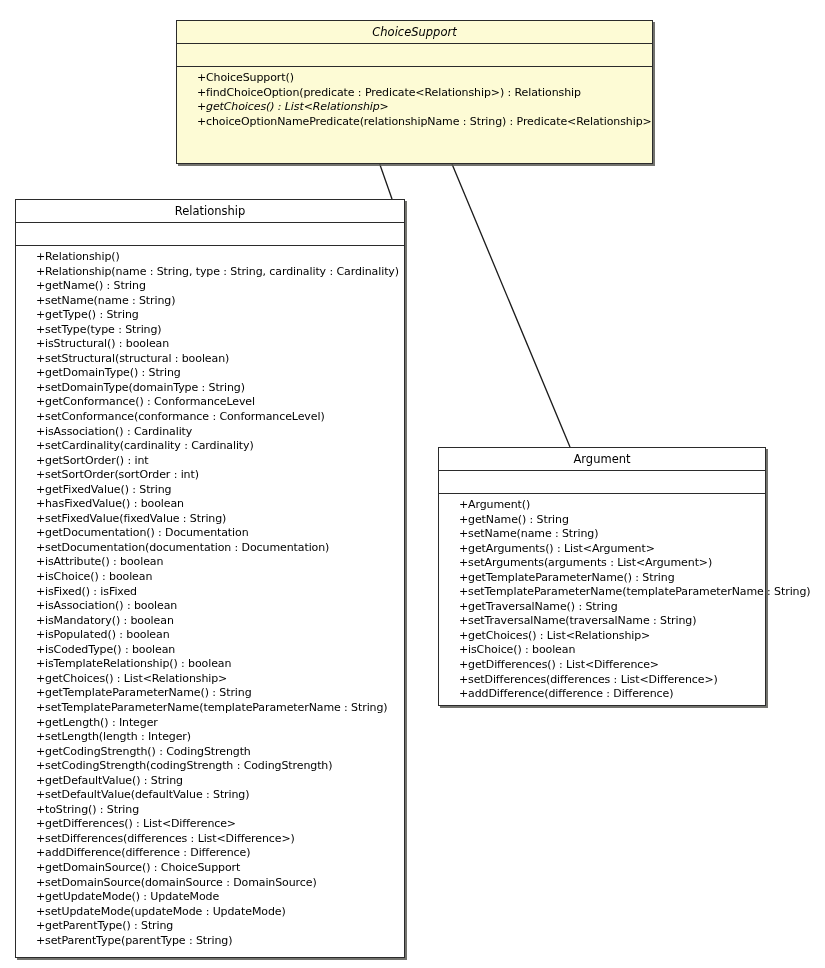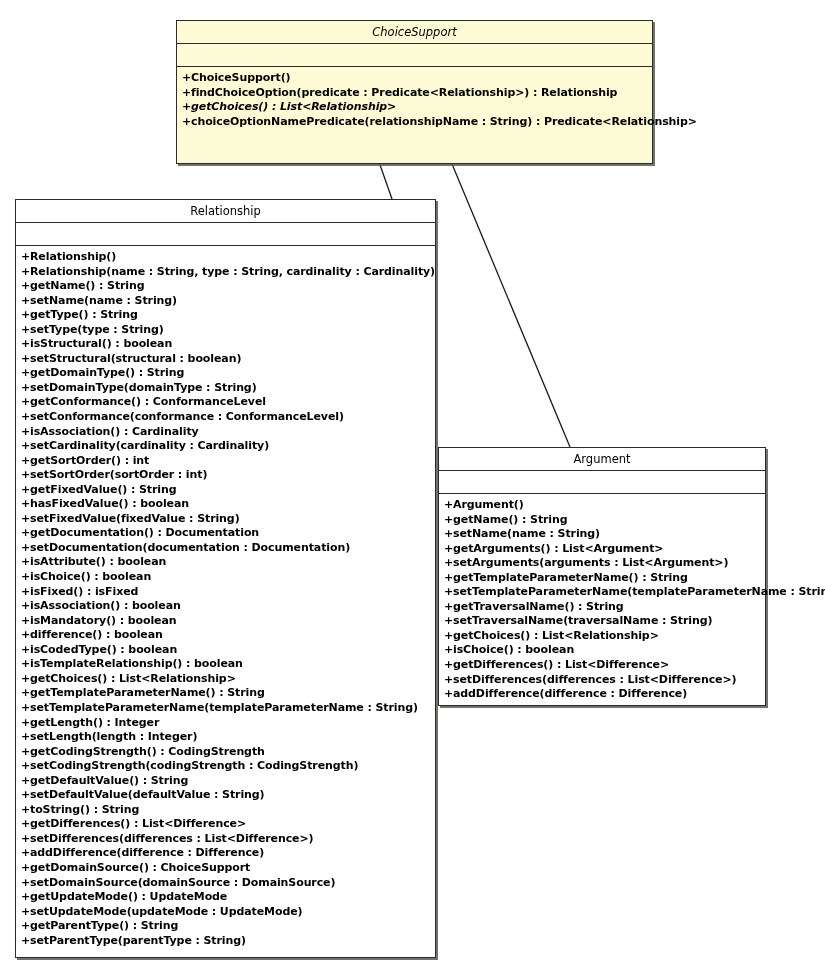--- a/index.html
+++ b/index.html
@@ -58,22 +58,21 @@
   }
 
   .class-attributes {
     box-sizing: border-box;
     height: 23px;
     border-bottom: 1px solid #2b2b2b;
   }
 
   .class-operations {
     box-sizing: border-box;
-    padding: 4px 0 3px 0;
-    font-weight: bold;
+    padding: 4px 0 3px 15px;
   }
 
   .member-row {
     font-size: 11px;
     line-height: 14.55px;
     color: #000000;
     white-space: nowrap;
     padding-left: 5px;
     letter-spacing: -0.1px;
   }
@@ -89,21 +88,21 @@
   #class-choicesupport {
     left: 176px;
     top: 10px;
     width: 477px;
     height: 144px;
     margin-top: 10px;
   }
   #class-relationship {
     left: 15px;
     top: 199px;
-    width: 421px;
+    width: 390px;
     height: 759px;
   }
   #class-argument {
     left: 438px;
     top: 447px;
     width: 328px;
     height: 259px;
   }
 </style>
 </head>
@@ -158,21 +157,21 @@
       <div class="member-row"><span class="member-vis">+</span><span>getFixedValue() : String</span></div>
       <div class="member-row"><span class="member-vis">+</span><span>hasFixedValue() : boolean</span></div>
       <div class="member-row"><span class="member-vis">+</span><span>setFixedValue(fixedValue : String)</span></div>
       <div class="member-row"><span class="member-vis">+</span><span>getDocumentation() : Documentation</span></div>
       <div class="member-row"><span class="member-vis">+</span><span>setDocumentation(documentation : Documentation)</span></div>
       <div class="member-row"><span class="member-vis">+</span><span>isAttribute() : boolean</span></div>
       <div class="member-row"><span class="member-vis">+</span><span>isChoice() : boolean</span></div>
       <div class="member-row"><span class="member-vis">+</span><span>isFixed() : isFixed</span></div>
       <div class="member-row"><span class="member-vis">+</span><span>isAssociation() : boolean</span></div>
       <div class="member-row"><span class="member-vis">+</span><span>isMandatory() : boolean</span></div>
-      <div class="member-row"><span class="member-vis">+</span><span>difference() : boolean</span></div>
+      <div class="member-row"><span class="member-vis">+</span><span>isPopulated() : boolean</span></div>
       <div class="member-row"><span class="member-vis">+</span><span>isCodedType() : boolean</span></div>
       <div class="member-row"><span class="member-vis">+</span><span>isTemplateRelationship() : boolean</span></div>
       <div class="member-row"><span class="member-vis">+</span><span>getChoices() : List&lt;Relationship&gt;</span></div>
       <div class="member-row"><span class="member-vis">+</span><span>getTemplateParameterName() : String</span></div>
       <div class="member-row"><span class="member-vis">+</span><span>setTemplateParameterName(templateParameterName : String)</span></div>
       <div class="member-row"><span class="member-vis">+</span><span>getLength() : Integer</span></div>
       <div class="member-row"><span class="member-vis">+</span><span>setLength(length : Integer)</span></div>
       <div class="member-row"><span class="member-vis">+</span><span>getCodingStrength() : CodingStrength</span></div>
       <div class="member-row"><span class="member-vis">+</span><span>setCodingStrength(codingStrength : CodingStrength)</span></div>
       <div class="member-row"><span class="member-vis">+</span><span>getDefaultValue() : String</span></div>

